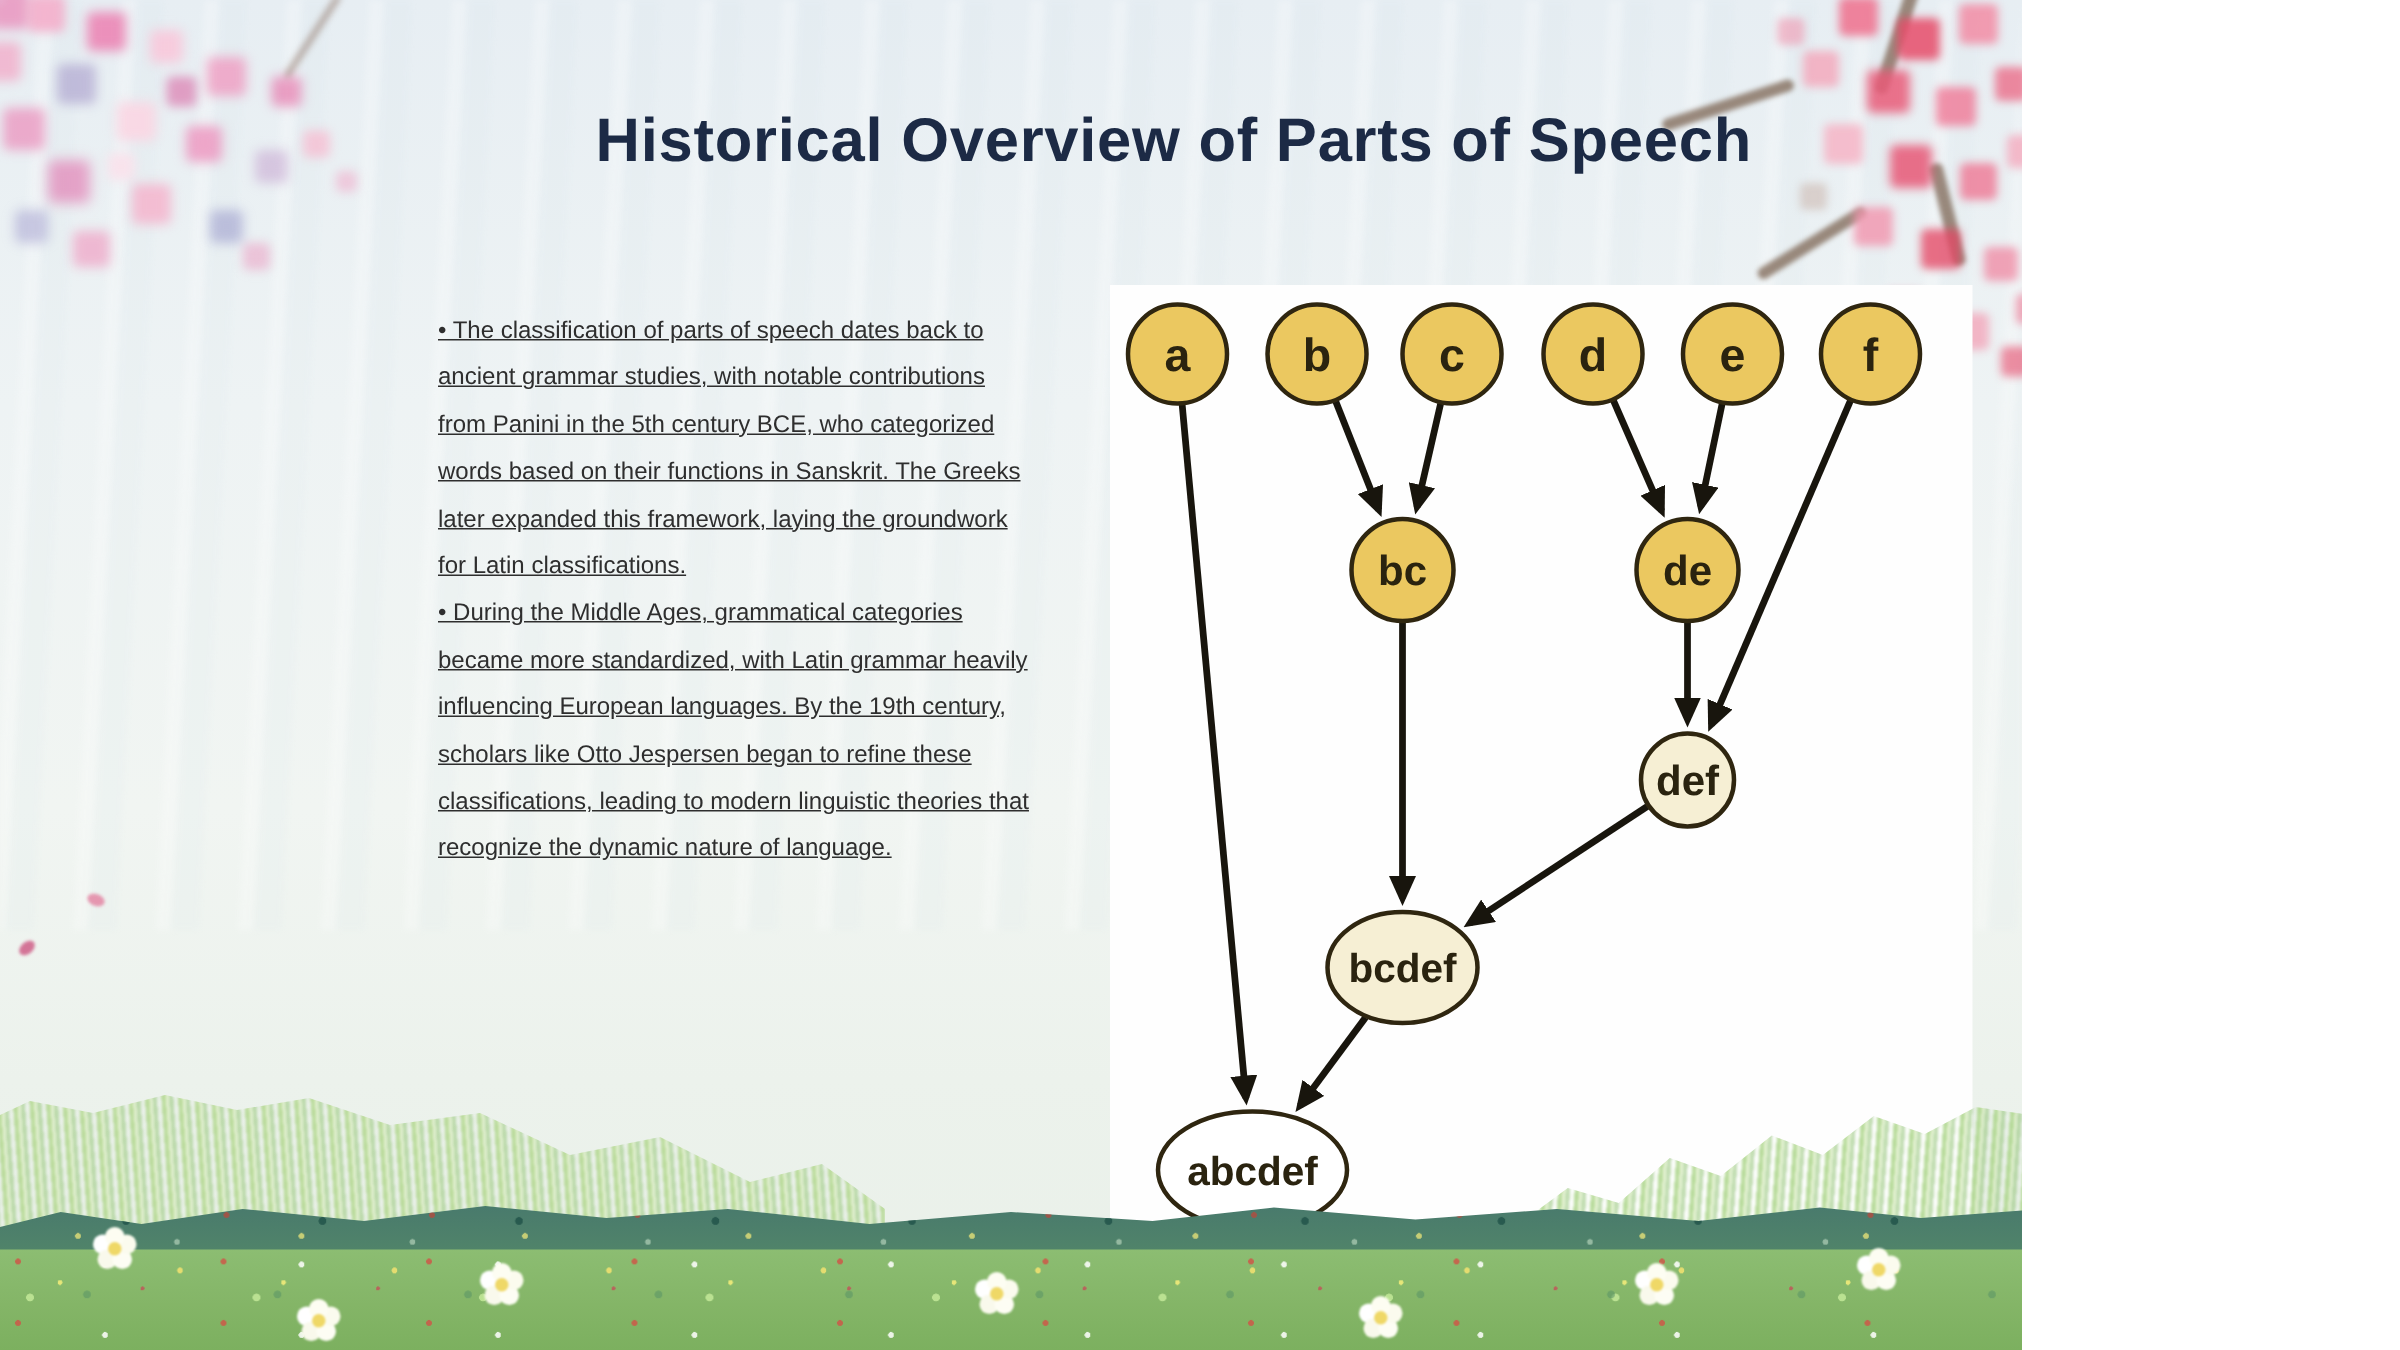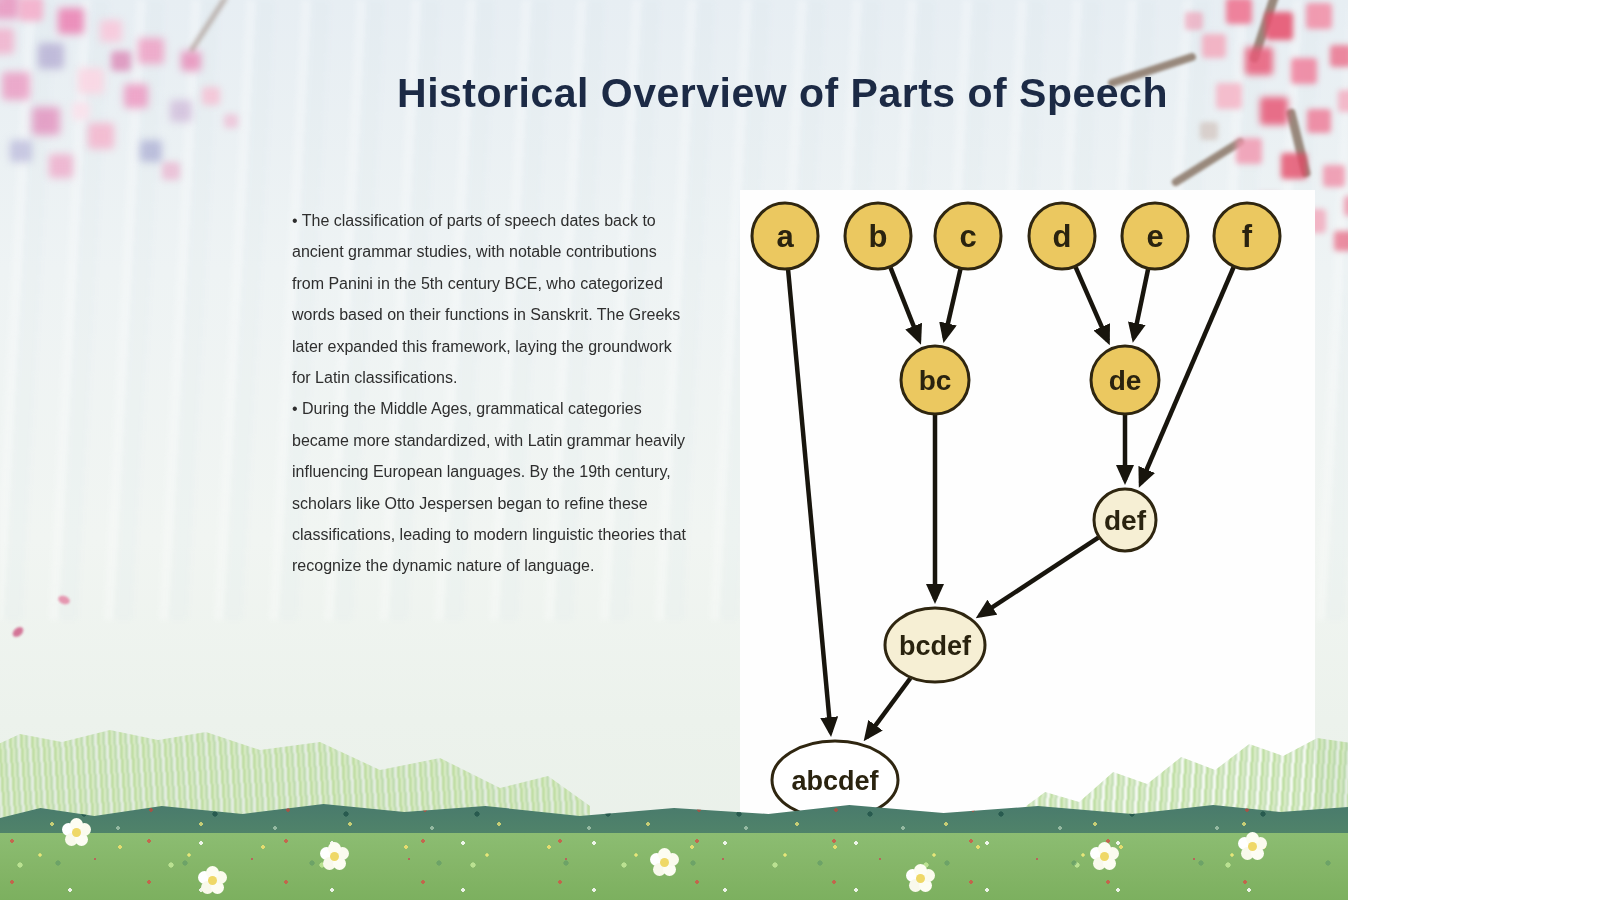--- a/index.html
+++ b/index.html
@@ -101,21 +101,21 @@
     box-shadow:0 -8px 0 2px #fdfdf2, 8px -3px 0 2px #fbfbee, 5px 7px 0 2px #fdfdf4, -5px 7px 0 2px #f9f9ec, -8px -3px 0 2px #ffffff;
     filter:blur(.7px);
   }
   
   .title{
     position:absolute; left:0; top:70px; width:1565px; margin:0;
     text-align:center; font-size:41px; font-weight:bold; color:#1c2a45; letter-spacing:.5px;
   }
   .bullets{
     position:absolute; left:292px; top:205px; width:397px;
-    font-size:16px; line-height:31.4px; color:#2e2e2e;
+    font-size:16px; line-height:31.4px; color:#2e2e2e;text-decoration:underline;
   }
   .bullets p{margin:0;}
   .panel{
     position:absolute; left:740px; top:190px; width:575px; height:645px;
     background:#fefefe;
   }
   .panel svg{display:block; width:575px; height:645px;}
 </style>
 </head>
 <body>

